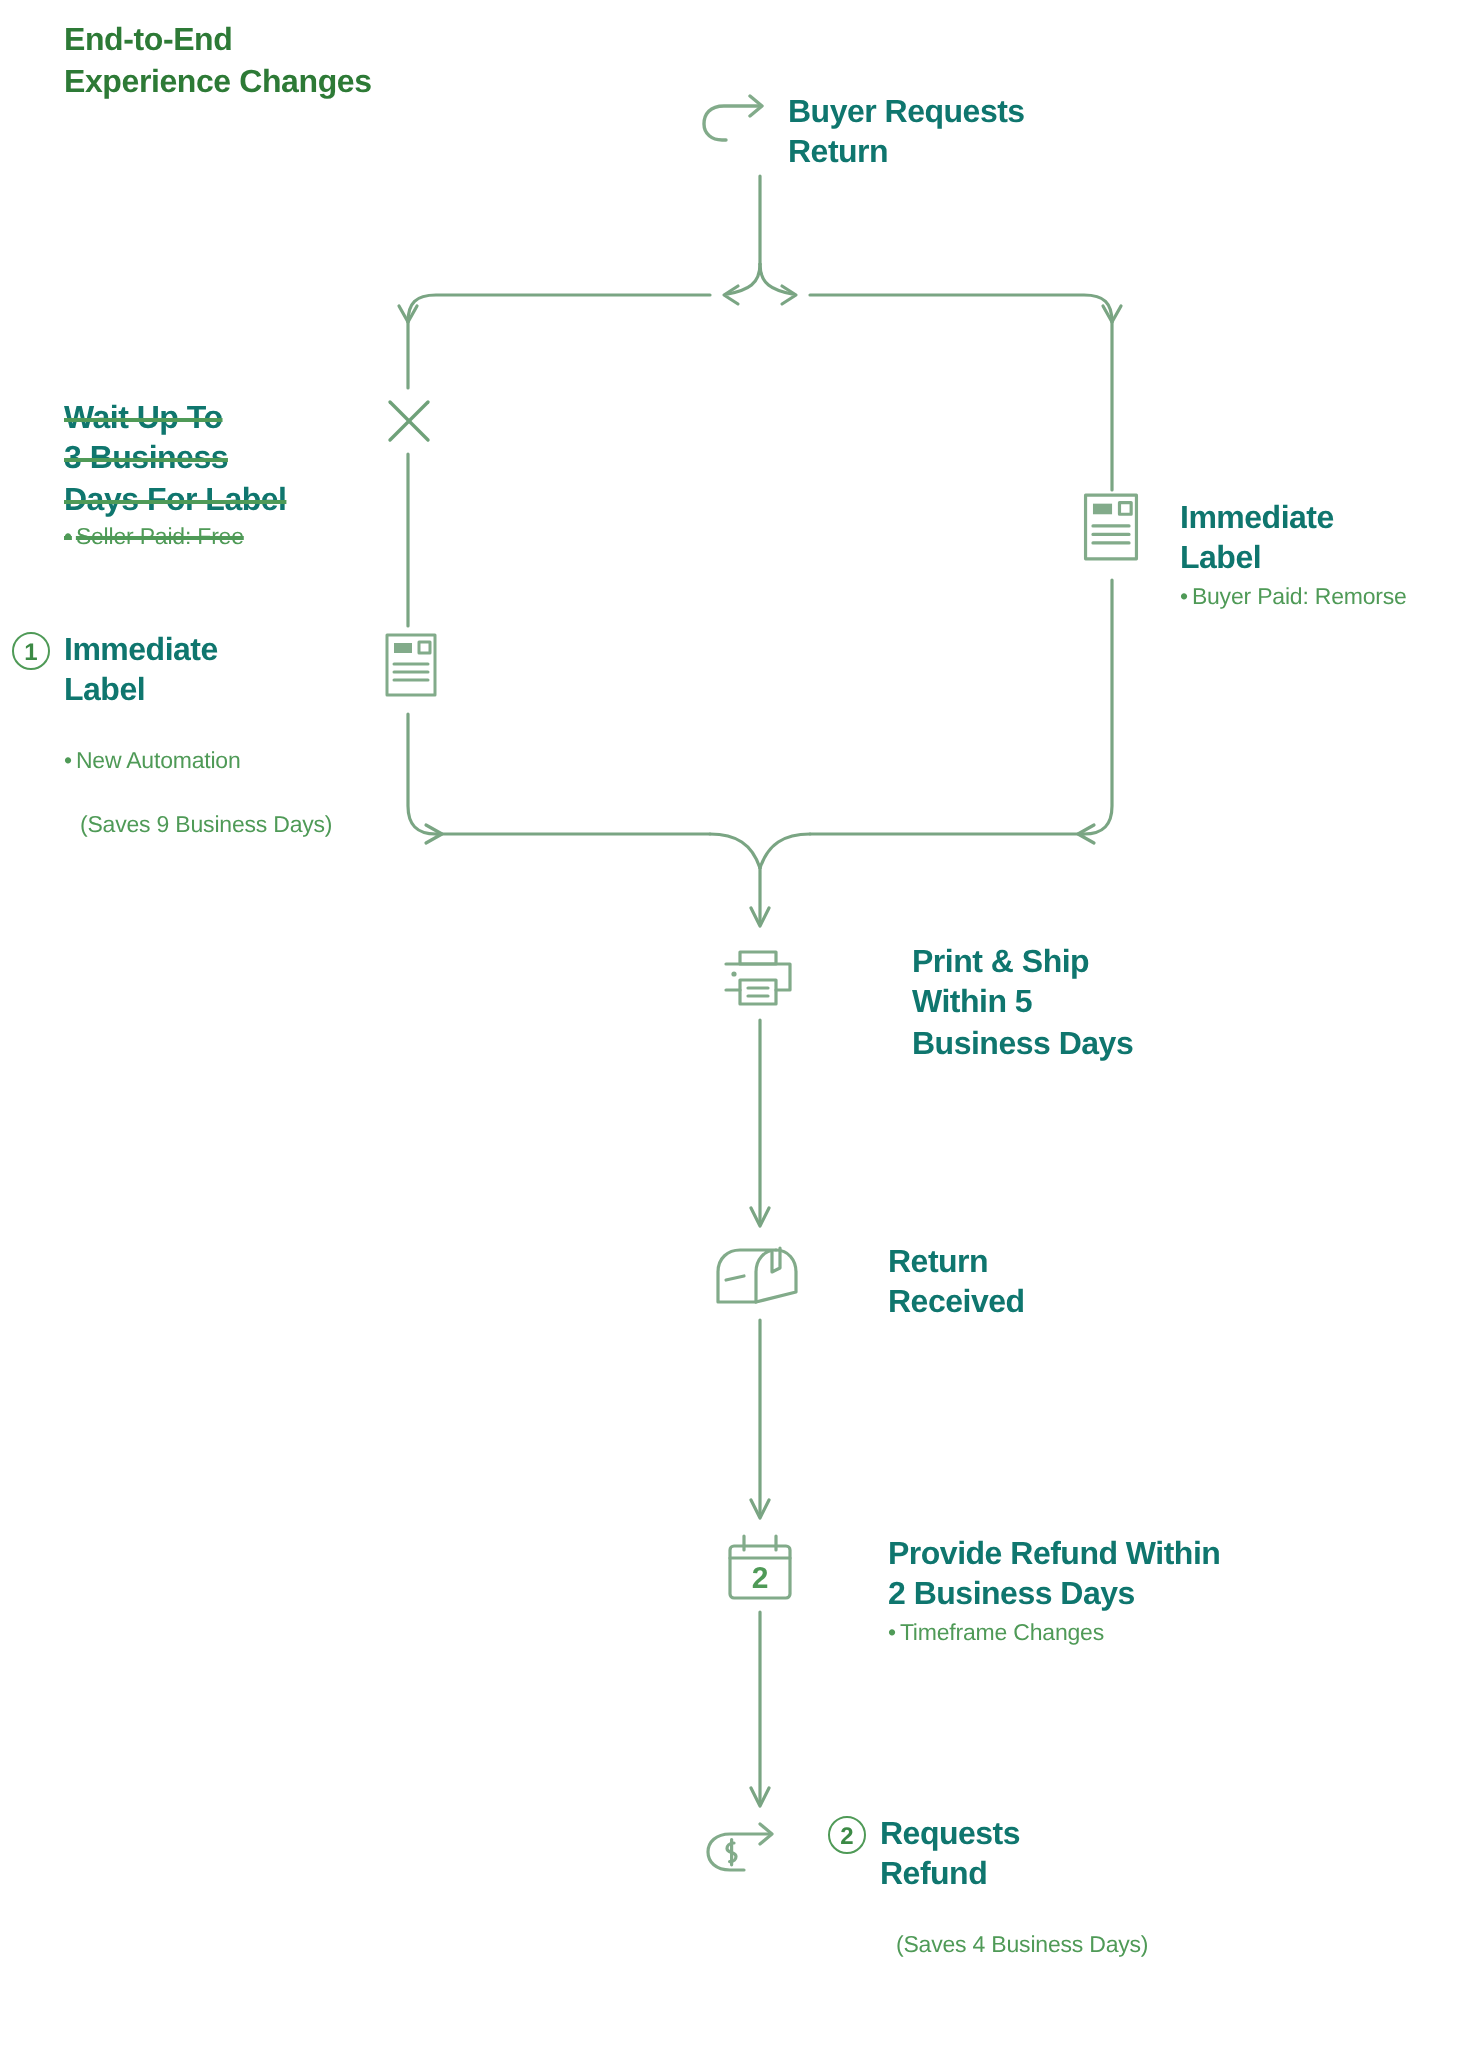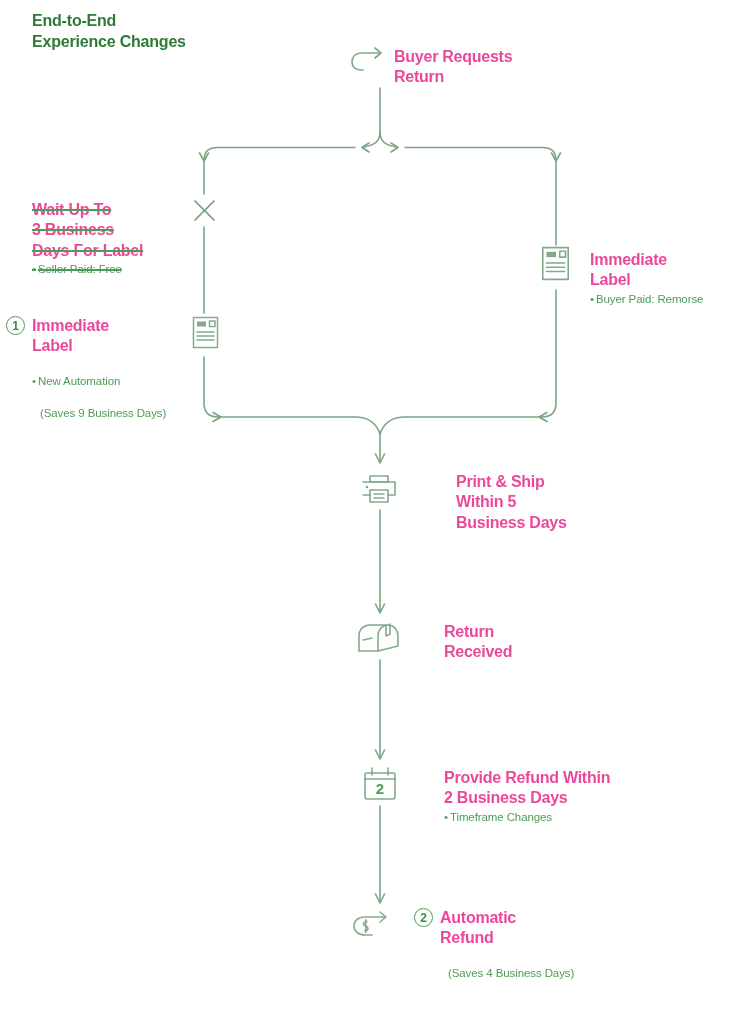--- a/index.html
+++ b/index.html
@@ -38,21 +38,21 @@
     font-weight: bold;
     line-height: 1.32;
     color: #2d7a36;
     letter-spacing: -0.2px;
     white-space: pre-line;
   }
   .heading {
     font-size: 16px;
     font-weight: bold;
     line-height: 1.28;
-    color: #ec4899;
+    color: #0f766e;
     letter-spacing: -0.25px;
     white-space: pre-line;
   }
   .sub {
     font-size: 11.5px;
     line-height: 1.38;
     color: #4f9a57;
     letter-spacing: -0.1px;
     white-space: pre-line;
     margin-top: 1px;
@@ -259,21 +259,21 @@
         <path d="M33 9 H13 C6 9, 2 13, 2 18 C2 23, 6 27, 13 27 H20"></path>
         <path d="M28 4 L34 9 L28 14"></path>
         <path d="M15 13.5 C12.5 13.5, 11.5 15, 11.5 16.2 C11.5 18.6, 16 17.8, 16 20.2 C16 21.6, 15 22.8, 12.8 22.8"></path>
         <path d="M13.8 11.8 L13.8 24.4"></path>
       </svg>
     </span>
   </div>
   <div class="node" style="left:414px; top:908px; width:300px;">
     <div class="row">
       <span class="num">2</span>
-      <span class="heading">Automatic
+      <span class="heading">Requests
 Refund</span>
     </div>
     <div class="sub" style="margin-left:26px;">
       <div style="padding-left:8px;"><span>(Saves 4 Business Days)</span></div>
     </div>
   </div>
 
 </div>
 
 </body></html>

